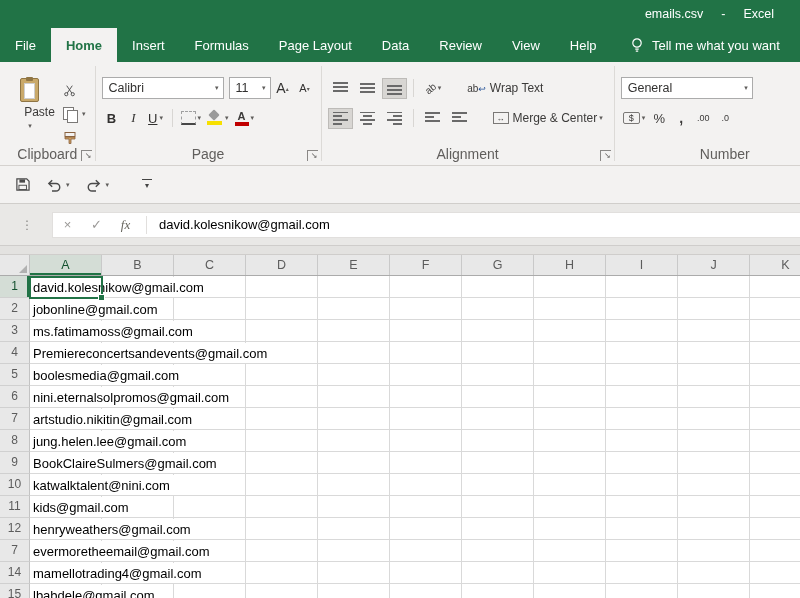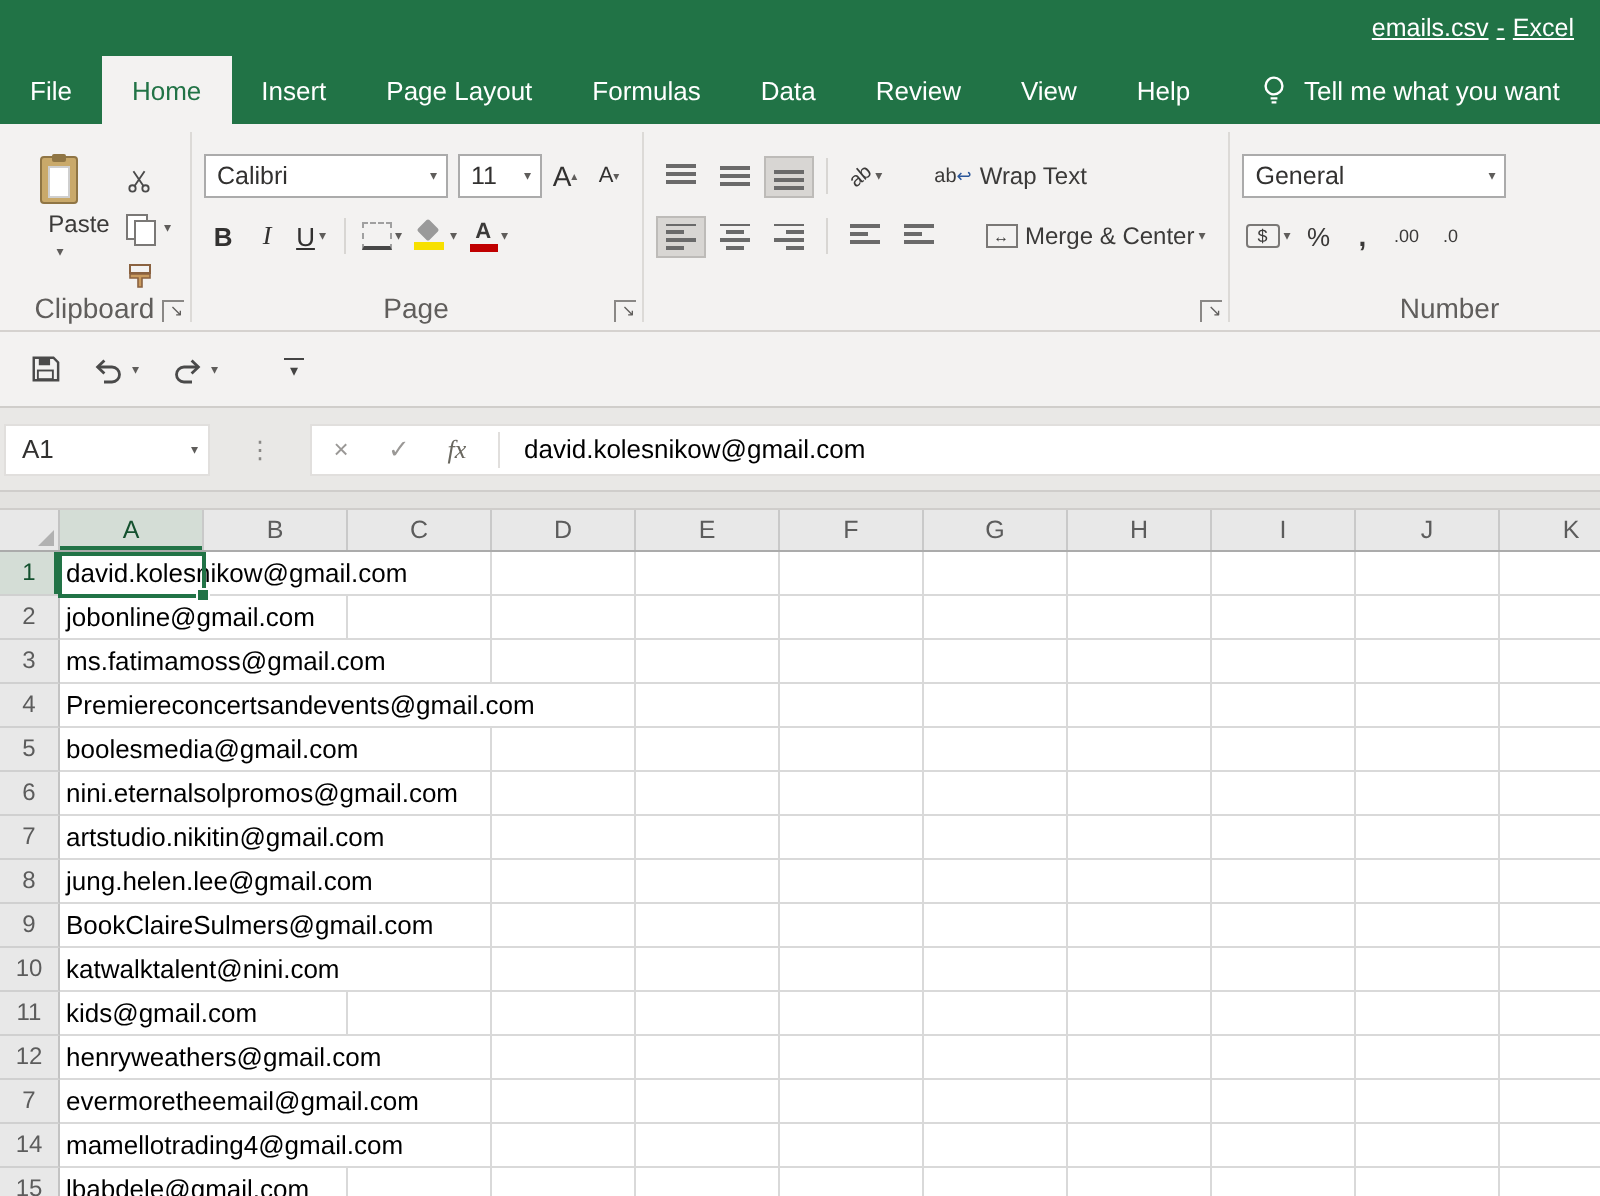--- a/index.html
+++ b/index.html
@@ -1,27 +1,27 @@
 <!DOCTYPE html>
 <html><head>
 <meta charset="utf-8">
 <style>
   * { margin:0; padding:0; box-sizing:border-box; }
   body { font-family:"Liberation Sans", sans-serif; background:#fff; }
   .app { position:relative; width:800px; height:598px; overflow:hidden; background:#fff; }
 
   
   .titlebar { height:28px; background:#217346; color:#fff; display:flex; align-items:center;
-              justify-content:flex-end; padding-right:13px; font-size:12.5px; gap:4px;text-decoration:underline; }
+              justify-content:flex-end; padding-right:26px; font-size:12.5px; gap:18px; }
 
   
   .tabbar { height:34px; background:#217346; display:flex; align-items:stretch; color:#fff; font-size:13px; }
   .tabs { display:flex; align-items:stretch; }
   .tab { padding:0 15px; display:flex; align-items:center; white-space:nowrap; cursor:default;text-align:right; }
-  .tab.active { background:#f3f2f1; color:#217346; }
+  .tab.active { background:#f3f2f1; color:#217346;font-weight:bold; }
   .tellme { margin-left:auto; width:170px; display:flex; align-items:center; gap:8px;
             white-space:nowrap; overflow:hidden; font-size:13px; }
 
   
   .ribbon { height:104px; background:#f3f2f1; border-bottom:1px solid #d5d2cf; display:flex;
             overflow:hidden; position:relative; }
   .rgroup { position:relative; padding:12px 6px 18px 6px; flex:none; }
   .glabel { position:absolute; bottom:3px; left:0; right:0; text-align:center; font-size:14px; color:#605e5c; white-space:nowrap; }
   .launcher { position:absolute; bottom:4px; right:3px; width:11px; height:11px;
               border-top:1px solid #8a8886; border-left:1px solid #8a8886;
@@ -142,22 +142,22 @@
     <span>emails.csv</span>
     <span>-</span>
     <span>Excel</span>
   </div>
 
   <div class="tabbar">
     <div class="tabs">
         <div class="tab">File</div>
         <div class="tab active">Home</div>
         <div class="tab">Insert</div>
+        <div class="tab">Formulas</div>
         <div class="tab">Page Layout</div>
-        <div class="tab">Formulas</div>
         <div class="tab">Data</div>
         <div class="tab">Review</div>
         <div class="tab">View</div>
         <div class="tab">Help</div>
       </div>
     <div class="tellme">
       <span>
         <svg width="14" height="17" viewBox="0 0 14 17">
             <circle cx="7" cy="6" r="4.2" fill="none" stroke="#fff" stroke-width="1.2"></circle>
             <path d="M5.3 12.2 h3.4 M5.8 14.2 h2.4" stroke="#fff" stroke-width="1.2"></path>
@@ -336,20 +336,21 @@
           <div class="gap12"></div>
           <div class="abtn">
             <span class="mrg">
                 <span>↔</span>
               </span>
             <span class="btxt">Merge &amp; Center</span>
             <span class="cc">▾</span>
           </div>
         </div>
       </div>
+      <span class="glabel">Alignment</span>
       <span class="launcher"><span>↘</span></span>
     </div>
 
     <div class="vsep"></div>
 
     <div class="rgroup num-group">
       <div class="rows2">
         <div class="frow">
           <div class="combo numcombo">
             <span>General</span>
@@ -407,24 +408,20 @@
           </svg>
       </span>
       <span class="cc">▾</span>
     </div>
     <div class="qat-more">
       <span>▾</span>
     </div>
   </div>
 
   <div class="formula-row">
-    <div class="name-box">
-      <span>A1</span>
-      <span class="cc">▾</span>
-    </div>
     <div class="fb-dots">⋮</div>
     <div class="fb-main">
       <span class="fb-btn">×</span>
       <span class="fb-btn">✓</span>
       <span class="fb-btn fb-fx">fx</span>
       <span class="fb-sep"></span>
       <span class="fb-value">david.kolesnikow@gmail.com</span>
     </div>
   </div>
 

